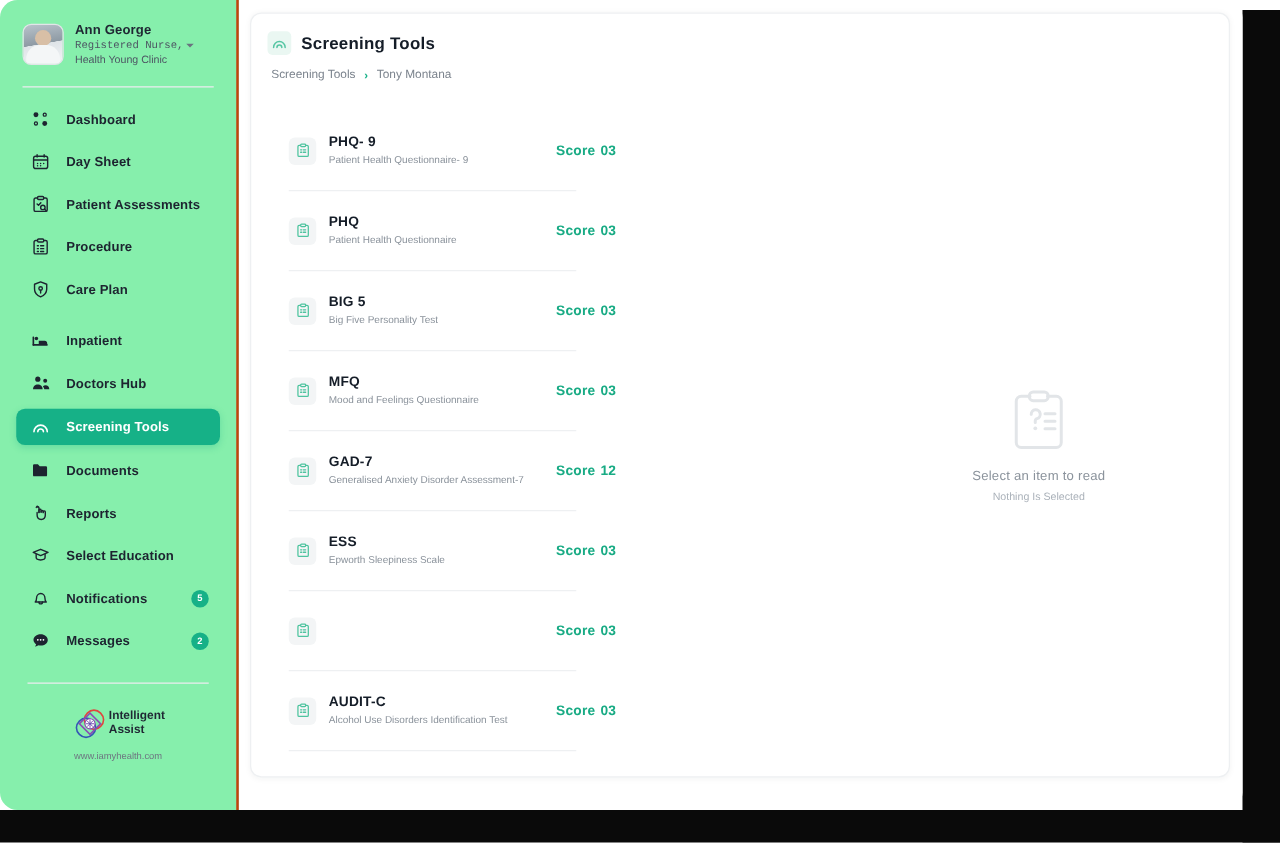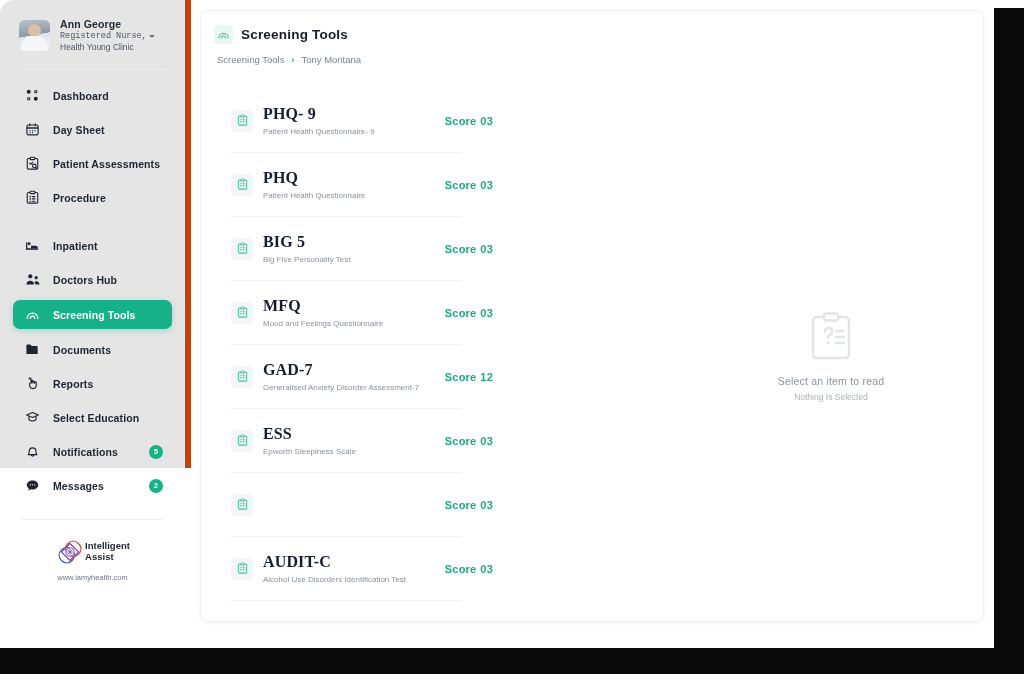--- a/index.html
+++ b/index.html
@@ -26,23 +26,23 @@
     width: 994px; height: 648px;
     background: #ffffff;
     border-radius: 14px;
     overflow: hidden;
     z-index: 5;
   }
 
   
   #sidebar {
     position: absolute; left: 0; top: 0;
-    width: 191px; height: 468px;
-    background: #e5e5e5;
-    border-right: 6px solid #c2410c;
+    width: 191px; height: 648px;
+    background: #86efac;
+    border-right: 2px solid #c2410c;
   }
   .profile {
     display: flex; align-items: center; gap: 9px;
     padding: 18px 14px 14px 18px;
   }
   .avatar {
     width: 33px; height: 33px; border-radius: 7px;
     flex: 0 0 33px;
     background: linear-gradient(170deg,#b9c3cb 0%,#8e9aa4 48%,#dfe4e8 49%,#f2f4f6 100%);
     position: relative; overflow: hidden;
@@ -173,22 +173,22 @@
     border-bottom: 1px solid #eef0f2;
   }
   .tool-ico-box {
     width: 22px; height: 22px; flex: 0 0 22px;
     background: #f3f5f6; border-radius: 5px;
     display: flex; align-items: center; justify-content: center;
     margin-right: 10px;
   }
   .tool-meta { flex: 1 1 auto; min-width: 0; }
   .tool-name {
-    font-size: 16px; font-weight: bold; color: #151d28;
-    letter-spacing: .15px; line-height: 1.3; font-family: Liberation Serif, serif;
+    font-size: 11px; font-weight: bold; color: #151d28;
+    letter-spacing: .15px; line-height: 1.3;
   }
   .tool-desc {
     font-size: 8px; color: #8a929b; line-height: 1.35;
     margin-top: 2px;
   }
   .tool-score {
     position: absolute; right: -32px; top: 50%;
     transform: translateY(-50%);
     font-size: 11px; font-weight: bold; color: #18ab84;
     white-space: nowrap; letter-spacing: .2px;
@@ -272,20 +272,28 @@
       <div class="nav-item">
         <svg class="nav-ico" viewBox="0 0 16 16" fill="none" stroke="#1d2430" stroke-width="1.2">
             <path d="M10.6 2.6h1.7a1.3 1.3 0 0 1 1.3 1.3v8.8a1.3 1.3 0 0 1-1.3 1.3H3.7a1.3 1.3 0 0 1-1.3-1.3V3.9a1.3 1.3 0 0 1 1.3-1.3h1.7"></path>
             <rect x="5.4" y="1.3" width="5.2" height="2.6" rx=".9"></rect>
             <path d="M5.2 7h.9M8 7h2.6M5.2 9.5h.9M8 9.5h2.6M5.2 12h.9M8 12h2.6" stroke-linecap="round"></path>
           </svg>
         <span class="nav-label">Procedure</span>
       </div>
       <div class="nav-spacer"></div>
 
+      <div class="nav-item">
+        <svg class="nav-ico" viewBox="0 0 16 16" fill="none" stroke="#1d2430" stroke-width="1.2">
+            <path d="M8 1.6l5.2 2v4.1c0 3.3-2.2 5.6-5.2 6.7-3-1.1-5.2-3.4-5.2-6.7V3.6z" stroke-linejoin="round"></path>
+            <circle cx="8" cy="7.3" r="1.5"></circle>
+            <path d="M8 8.8v2.3" stroke-linecap="round"></path>
+          </svg>
+        <span class="nav-label">Care Plan</span>
+      </div>
       <div class="nav-spacer"></div>
 
       <div class="nav-spacer"></div>
 
       <div class="nav-item">
         <svg class="nav-ico" viewBox="0 0 16 16" fill="#1d2430">
             <circle cx="4.4" cy="6.1" r="1.5"></circle>
             <path d="M6.4 8.2h5.1c1.2 0 2.1.9 2.1 2.1v.6H6.4z"></path>
             <rect x="1.1" y="10.9" width="13" height="1.5" rx=".6"></rect>
             <rect x="1.1" y="4.4" width="1.4" height="8" rx=".6"></rect>

